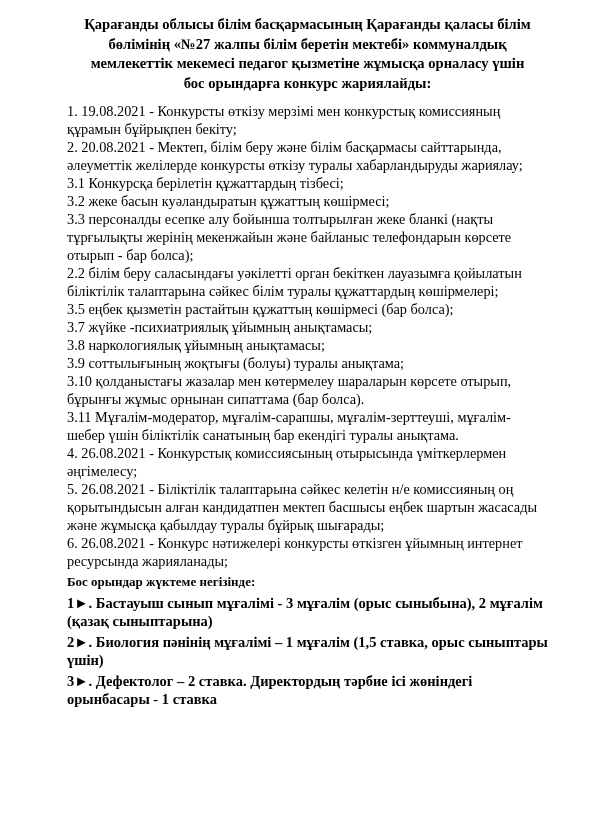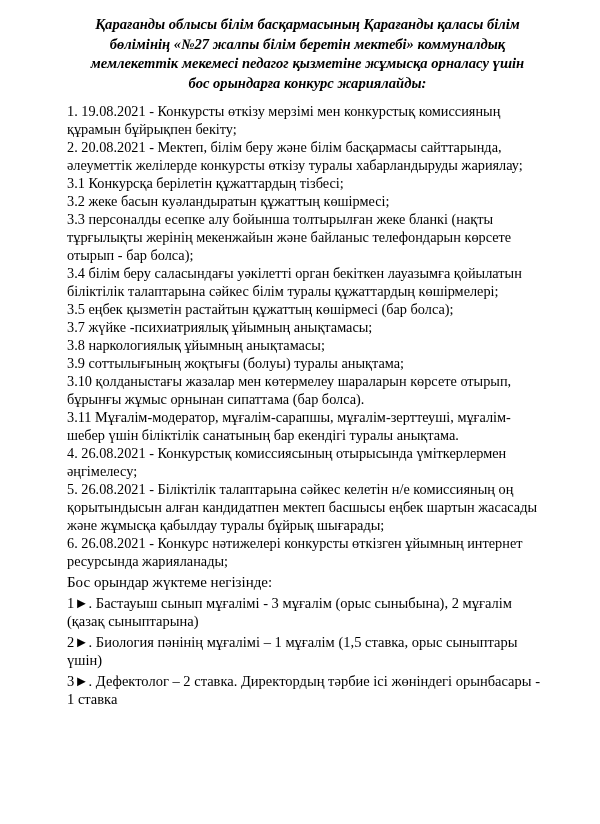--- a/index.html
+++ b/index.html
@@ -17,53 +17,52 @@
     padding: 15px 52px 0 67px;
     overflow: hidden;
   }
   .doc-title {
     font-weight: bold;
     text-align: center;
     font-size: 14.6px;
     line-height: 19.5px;
     margin: 0 0 9px 0;
     padding: 0 14px;
-    font-style: italic;
   }
   .para {
     margin: 0;
     font-size: 14.3px;
     line-height: 18px;
     text-align: left;
   }
   .vac-heading {
     margin: 3px 0 0 0;
-    font-size: 15px;
+    font-size: 13px;
     line-height: 18.5px;
-    font-weight: normal;
+    font-weight: bold;
   }
   .vacancy {
     margin: 2px 0 0 0;
     font-size: 14.5px;
     line-height: 18.5px;
-    font-weight: normal;
+    font-weight: bold;
   }
 </style>
 </head>
 <body>
 
 <div class="page">
   <h1 class="doc-title">Қарағанды облысы білім басқармасының Қарағанды қаласы білім бөлімінің «№27 жалпы білім беретін мектебі» коммуналдық мемлекеттік мекемесі педагог қызметіне жұмысқа орналасу үшін бос орындарға конкурс жариялайды:</h1>
 
   <p class="para">1. 19.08.2021 - Конкурсты өткізу мерзімі мен конкурстық комиссияның құрамын бұйрықпен бекіту;</p>
   <p class="para">2. 20.08.2021 - Мектеп, білім беру және білім басқармасы сайттарында, әлеуметтік желілерде конкурсты өткізу туралы хабарландыруды жариялау;</p>
   <p class="para">3.1 Конкурсқа берілетін құжаттардың тізбесі;</p>
   <p class="para">3.2 жеке басын куәландыратын құжаттың көшірмесі;</p>
   <p class="para">3.3 персоналды есепке алу бойынша толтырылған жеке бланкі (нақты тұрғылықты жерінің мекенжайын және байланыс телефондарын көрсете отырып - бар болса);</p>
-  <p class="para">3.4 білім беру саласындағы уәкілетті орган бекіткен лауазымға қойылатын біліктілік талаптарына сәйкес білім туралы құжаттардың көшірмелері;</p>
+  <p class="para">2.2 білім беру саласындағы уәкілетті орган бекіткен лауазымға қойылатын біліктілік талаптарына сәйкес білім туралы құжаттардың көшірмелері;</p>
   <p class="para">3.5 еңбек қызметін растайтын құжаттың көшірмесі (бар болса);</p>
   <p class="para">3.7 жүйке -психиатриялық ұйымның анықтамасы;</p>
   <p class="para">3.8 наркологиялық ұйымның анықтамасы;</p>
   <p class="para">3.9 соттылығының жоқтығы (болуы) туралы анықтама;</p>
   <p class="para">3.10 қолданыстағы жазалар мен көтермелеу шараларын көрсете отырып, бұрынғы жұмыс орнынан сипаттама (бар болса).</p>
   <p class="para">3.11 Мұғалім-модератор, мұғалім-сарапшы, мұғалім-зерттеуші, мұғалім-шебер үшін біліктілік санатының бар екендігі туралы анықтама.</p>
   <p class="para">4. 26.08.2021 - Конкурстық комиссиясының отырысында үміткерлермен әңгімелесу;</p>
   <p class="para">5. 26.08.2021  - Біліктілік талаптарына сәйкес келетін н/е комиссияның оң қорытындысын алған кандидатпен мектеп басшысы еңбек шартын жасасады және жұмысқа қабылдау туралы бұйрық шығарады;</p>
   <p class="para">6. 26.08.2021  - Конкурс нәтижелері конкурсты өткізген ұйымның интернет ресурсында жарияланады;</p>
 

